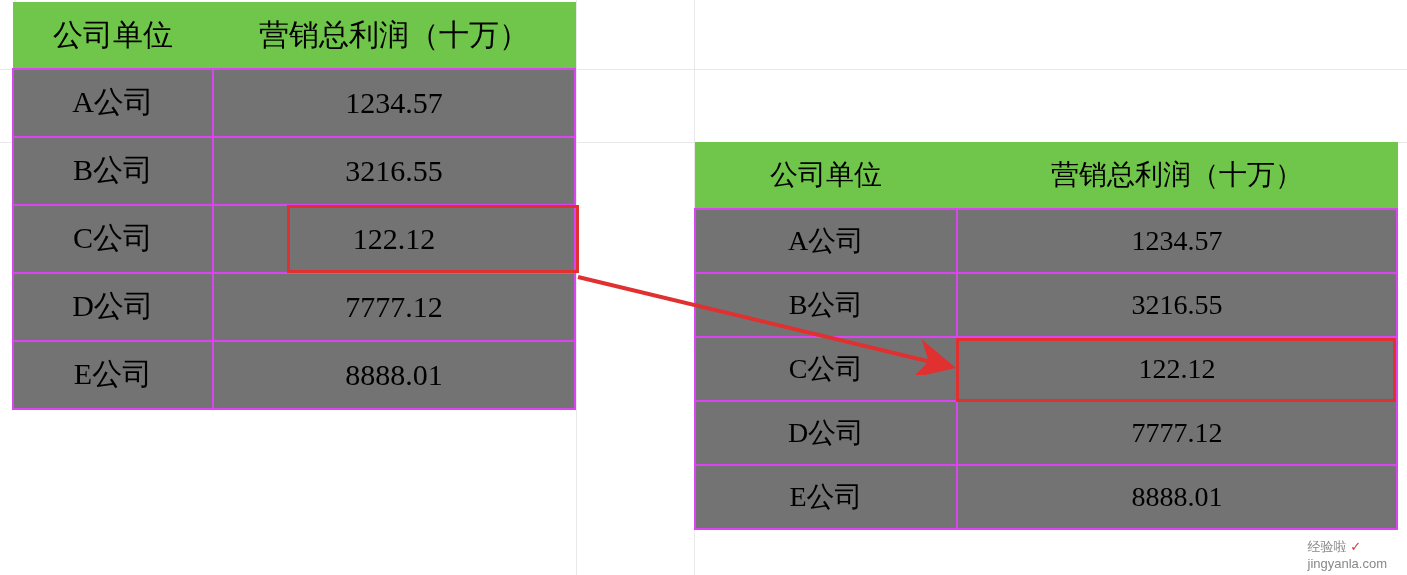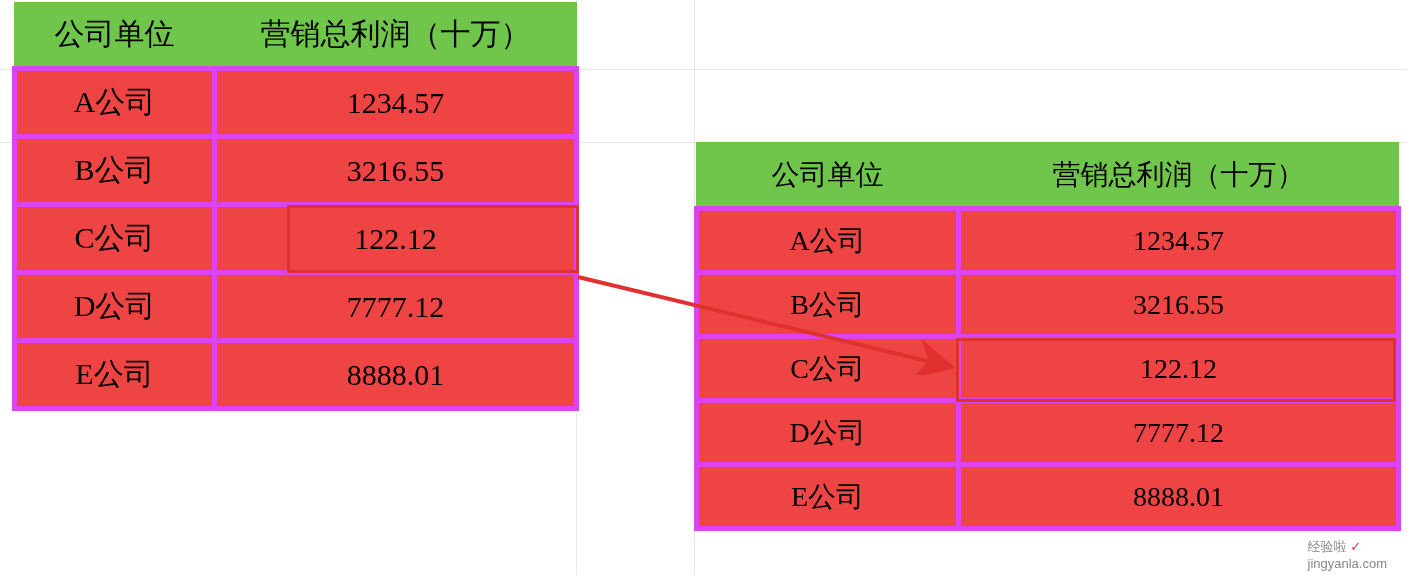--- a/index.html
+++ b/index.html
@@ -24,24 +24,24 @@
     background: #e8e8e8;
   }
   .grid-h { height: 1px; left: 0; right: 0; }
   .grid-v { width: 1px; top: 0; bottom: 0; }
 
   .tbl {
     position: absolute;
     border-collapse: collapse;
   }
   .tbl th, .tbl td {
-    border: 5px solid #d946ef;
+    border: 2px solid #d946ef;
     vertical-align: middle;
     text-align: center;
-    background: #ef4444;
+    background: #737373;
   }
   .tbl th {
     background: #70c64a;
     color: #000;
     font-weight: normal;
     border: 1px solid #70c64a;
   }
   .tbl1 { left: 12px; top: 2px; }
   .tbl1 th, .tbl1 td { font-size: 30px; }
   .tbl1 th { height: 66px; }

